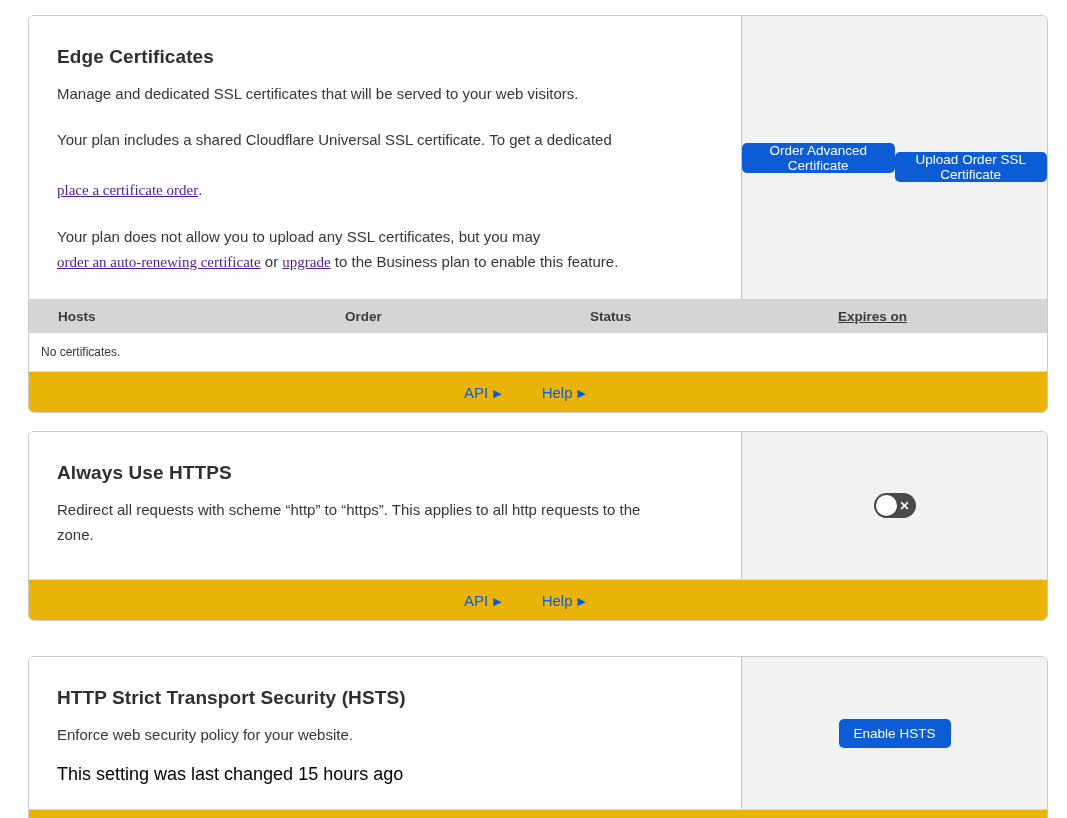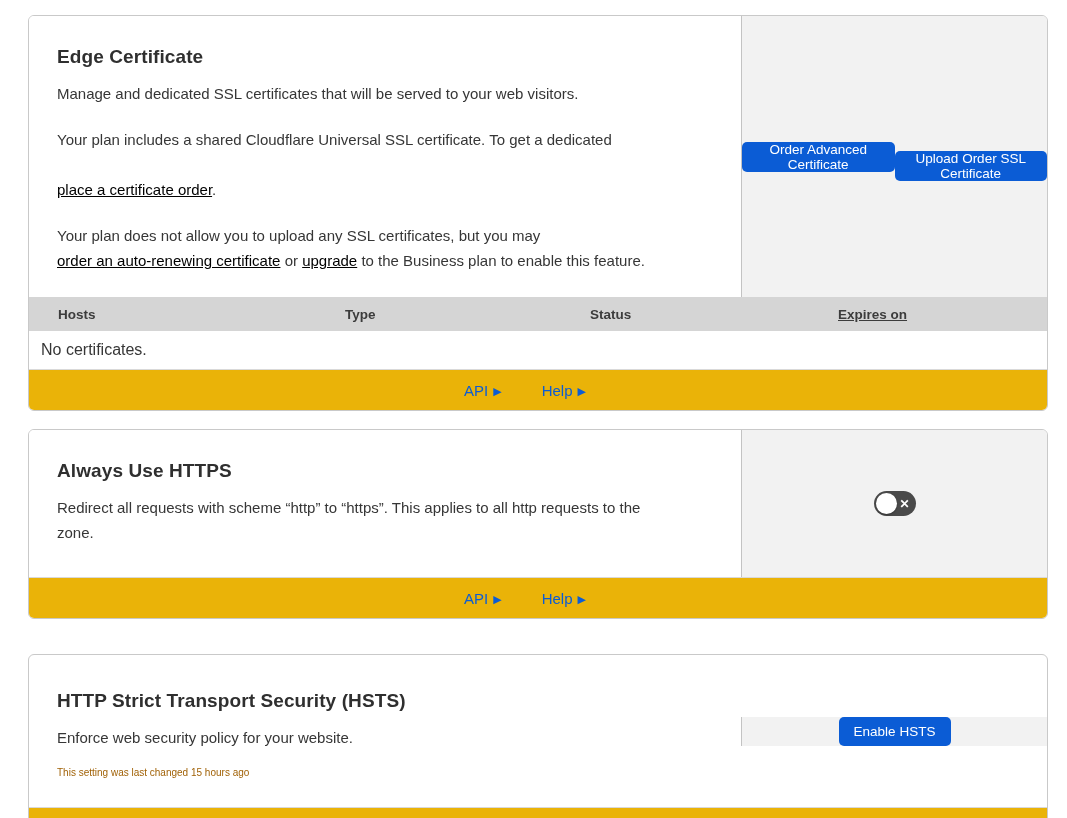--- a/index.html
+++ b/index.html
@@ -7,79 +7,79 @@
     font-family:"Liberation Sans", sans-serif; color:#363636; }
   .page { padding-top:15px; padding-left:28px; }
   .card { width:1020px; border:1px solid #c9c9c9; border-radius:6px; background:#fff; overflow:hidden; }
   .card-top { display:flex; }
   .card-main { flex:1; padding:30px 30px 24px 28px; background:#fff; }
   .card-aside { width:306px; background:#f2f2f2; border-left:1px solid #c3c3c3;
     display:flex; align-items:center; justify-content:center; }
   h2 { font-size:19px; font-weight:700; color:#2f2f2f; letter-spacing:.1px; margin-bottom:13px; }
   .body-text { font-size:15px; line-height:25px; color:#363636; }
   .para { margin-top:21px; }
-  a.link { color:#000000; text-decoration:underline; cursor:pointer; }
+  a.link { color:#4c1d95; text-decoration:underline; cursor:pointer;font-family:Liberation Serif, serif; }
   .btn { display:block; width:274px; height:30px; background:#0b5cd5; color:#fff; border:none;
     border-radius:5px; font-size:13.5px; font-family:"Liberation Sans", sans-serif; cursor:pointer; }
   .btn + .btn { margin-top:19px; }
   .btn-small { width:112px; height:29px; }
   .table-header { display:flex; align-items:center; height:34px; background:#d5d5d5;
     font-size:13.5px; font-weight:700; color:#3c3c3c; }
   .th-col1 { width:316px; padding-left:29px; }
   .th-col2 { width:245px; }
   .th-col3 { width:248px; }
   .th-col4 { flex:1;text-decoration:underline; }
   .empty-row { height:39px; display:flex; align-items:center; padding-left:12px;
-    font-size:16px; color:#363636; border-bottom:1px solid #d9d9d9; }
+    font-size:12px; color:#363636; border-bottom:1px solid #d9d9d9; }
   .card-footer { height:40px; display:flex; align-items:center; justify-content:center;
     gap:40px; padding-right:26px; background:#eab308; }
   .footer-link { display:flex; align-items:center; gap:5px; color:#0b5cd5; font-size:15px;
     text-decoration:none; cursor:pointer; }
   .chev { font-size:11px; line-height:1; position:relative; top:1px; }
   .divided { border-bottom:1px solid #d9d9d9; }
   .gap-sm { height:18px; }
   .gap-lg { height:35px; }
   .toggle { position:relative; width:42px; height:25px; border-radius:13px; background:#4a4a4a; cursor:pointer; }
   .toggle .knob { position:absolute; left:2px; top:2px; width:21px; height:21px; border-radius:50%;
     background:#fff; box-shadow:0 1px 2px rgba(0,0,0,.35); }
   .toggle .x { position:absolute; right:6px; top:50%; transform:translateY(-52%);
     color:#fff; font-size:12px; font-weight:700; line-height:1; }
-  .small-note { font-size:10px; color:#a16207; margin-top:17px; }
+  .small-note { font-size:18px; color:#000000; margin-top:17px; }
   .https-desc { max-width:655px; }
-  .hsts-top { min-height:153px;align-items:center; }
+  .hsts-top { min-height:153px; }
   .https-top { min-height:148px; }
 </style>
 </head>
 <body>
 
 <div class="page">
 
   <section class="card">
     <div class="card-top">
       <div class="card-main">
-        <h2>Edge Certificate</h2>
+        <h2>Edge Certificates</h2>
         <div class="body-text">Manage and dedicated SSL certificates that will be served to your web visitors.</div>
         <div class="body-text para">
           <span>Your plan includes a shared Cloudflare Universal SSL certificate. To get a dedicated</span><br>
           <br>
           <a class="link">place a certificate order</a><span>.</span>
         </div>
         <div class="body-text para">
           <span>Your plan does not allow you to upload any SSL certificates, but you may</span><br>
           <a class="link">order an auto-renewing certificate</a><span> or </span><a class="link">upgrade</a><span> to the Business plan to enable this feature.</span>
         </div>
       </div>
       <div class="card-aside">
         <button class="btn">Order Advanced Certificate</button>
         <button class="btn">Upload Order SSL Certificate</button>
       </div>
     </div>
     <div class="table-header">
       <div class="th-col1">Hosts</div>
-      <div class="th-col2">Type</div>
+      <div class="th-col2">Order</div>
       <div class="th-col3">Status</div>
       <div class="th-col4">Expires on</div>
     </div>
     <div class="empty-row">
       <span>No certificates.</span>
     </div>
     <div class="card-footer">
       <a class="footer-link">
           <span>API</span>
           <span class="chev">▶</span>

